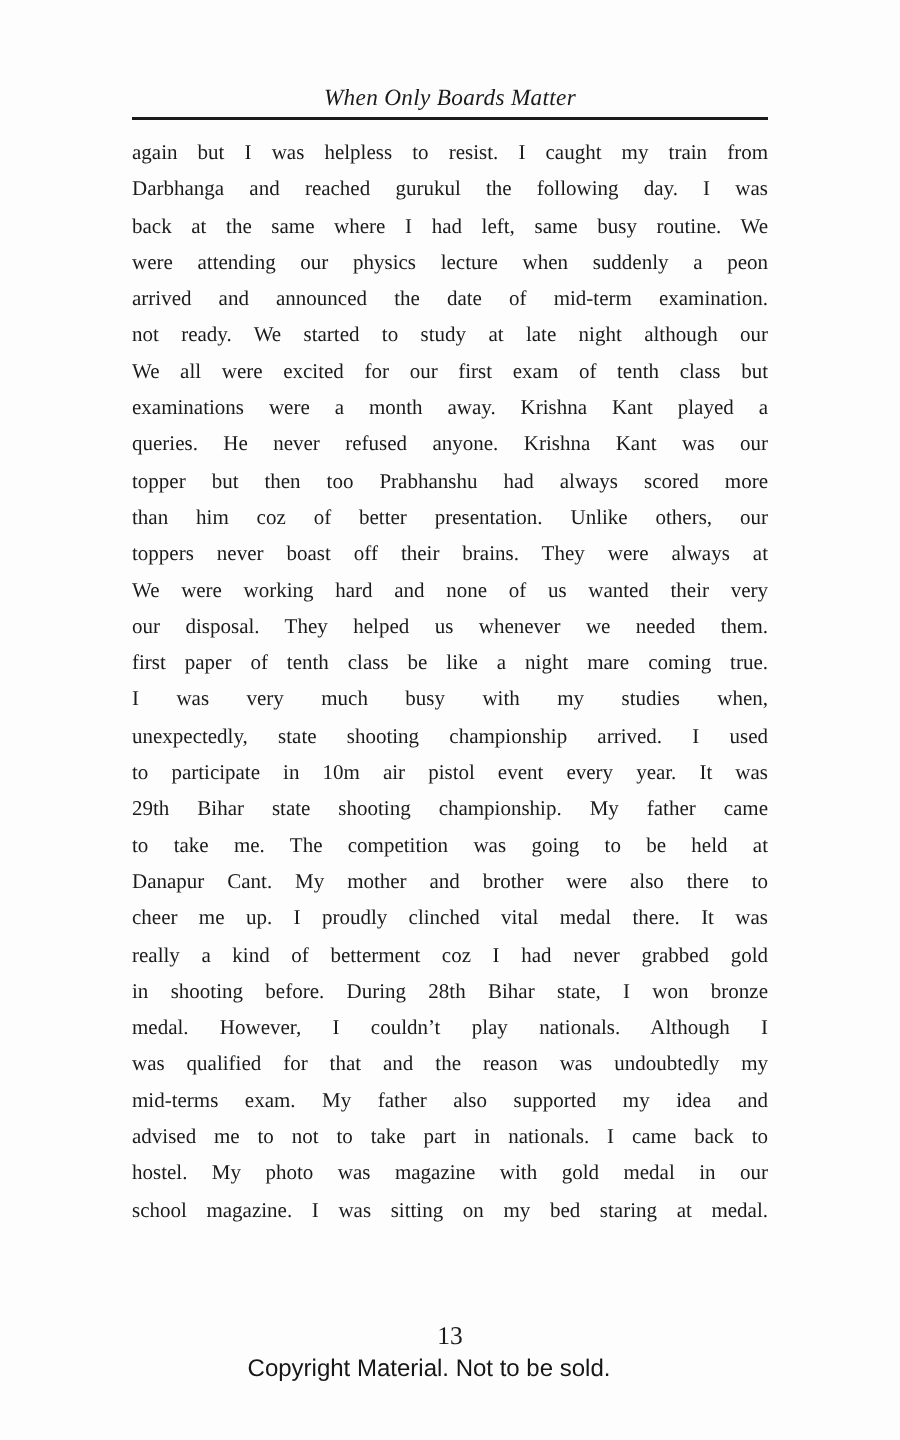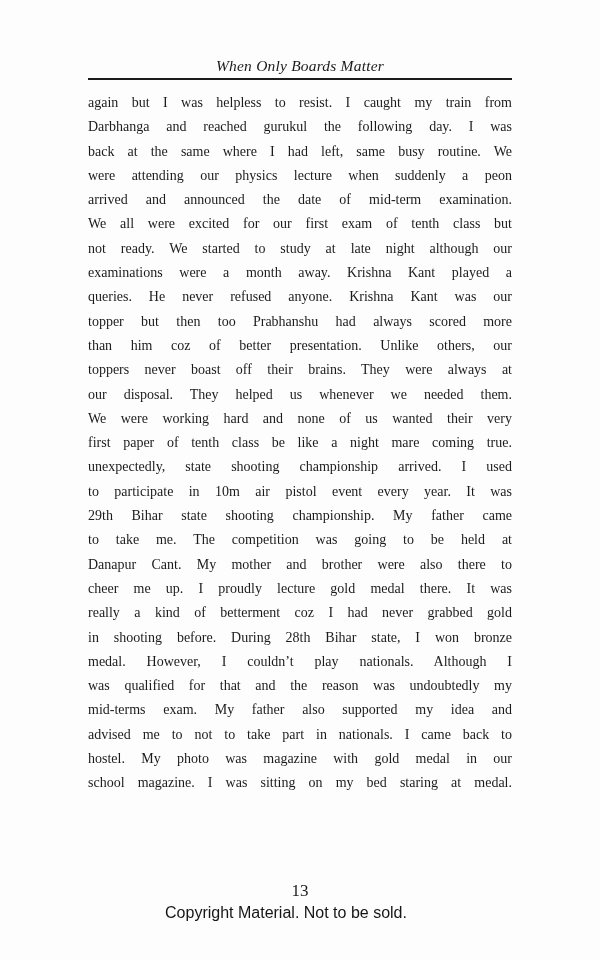--- a/index.html
+++ b/index.html
@@ -81,36 +81,37 @@
     <span class="running-title">When Only Boards Matter</span>
     <div class="head-rule"></div>
   </div>
 
   <div class="body-text" id="body-text">
       <div class="text-line">again but I was helpless to resist. I caught my train from</div>
       <div class="text-line">Darbhanga and reached gurukul the following day. I was</div>
       <div class="text-line">back at the same where I had left, same busy routine. We</div>
       <div class="text-line">were attending our physics lecture when suddenly a peon</div>
       <div class="text-line">arrived and announced the date of mid-term examination.</div>
+      <div class="text-line">not ready. We started to study at late night although our</div>
       <div class="text-line">We all were excited for our first exam of tenth class but</div>
-      <div class="text-line">not ready. We started to study at late night although our</div>
       <div class="text-line">examinations were a month away. Krishna Kant played a</div>
       <div class="text-line">queries. He never refused anyone. Krishna Kant was our</div>
       <div class="text-line">topper but then too Prabhanshu had always scored more</div>
       <div class="text-line">than him coz of better presentation. Unlike others, our</div>
       <div class="text-line">toppers never boast off their brains. They were always at</div>
+      <div class="text-line">We were working hard and none of us wanted their very</div>
       <div class="text-line">our disposal. They helped us whenever we needed them.</div>
-      <div class="text-line">We were working hard and none of us wanted their very</div>
       <div class="text-line">first paper of tenth class be like a night mare coming true.</div>
+      <div class="text-line">I was very much busy with my studies when,</div>
       <div class="text-line">unexpectedly, state shooting championship arrived. I used</div>
       <div class="text-line">to participate in 10m air pistol event every year. It was</div>
       <div class="text-line">29th Bihar state shooting championship. My father came</div>
       <div class="text-line">to take me. The competition was going to be held at</div>
       <div class="text-line">Danapur Cant. My mother and brother were also there to</div>
-      <div class="text-line">cheer me up. I proudly lecture gold medal there. It was</div>
+      <div class="text-line">cheer me up. I proudly clinched vital medal there. It was</div>
       <div class="text-line">really a kind of betterment coz I had never grabbed gold</div>
       <div class="text-line">in shooting before. During 28th Bihar state, I won bronze</div>
       <div class="text-line">medal. However, I couldn’t play nationals. Although I</div>
       <div class="text-line">was qualified for that and the reason was undoubtedly my</div>
       <div class="text-line">mid-terms exam. My father also supported my idea and</div>
       <div class="text-line">advised me to not to take part in nationals. I came back to</div>
       <div class="text-line">hostel. My photo was magazine with gold medal in our</div>
       <div class="text-line">school magazine. I was sitting on my bed staring at medal.</div>
     </div>
 

